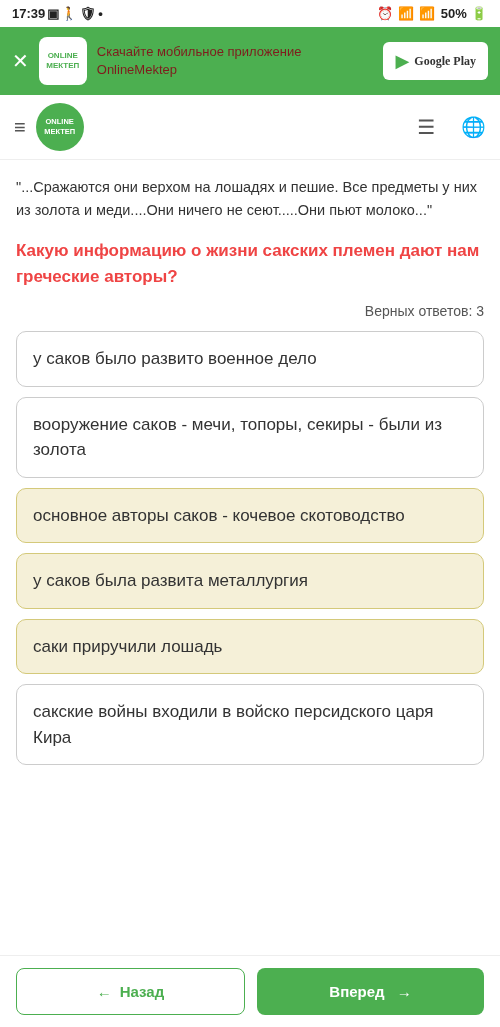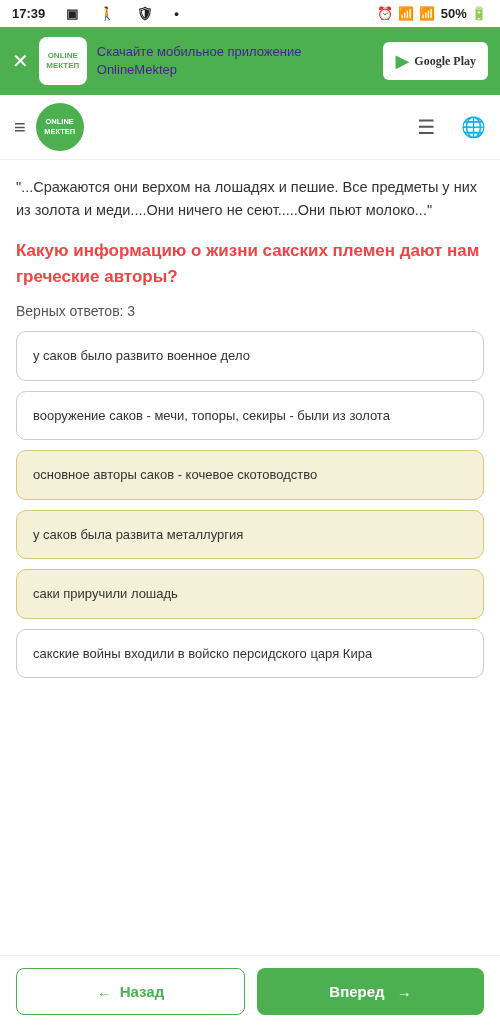--- a/index.html
+++ b/index.html
@@ -16,21 +16,21 @@
     
     .status-bar {
       background: #fff;
       display: flex;
       justify-content: space-between;
       align-items: center;
       padding: 6px 12px;
       font-size: 13px;
       font-weight: bold;
     }
-    .status-left { display: flex; align-items: center; gap: 21px; }
+    .status-left { display: flex; align-items: center; gap: 2px; }
     .status-right { display: flex; align-items: center; gap: 5px; font-size: 13px; }
 
     
     .banner {
       background: #4CAF50;
       display: flex;
       align-items: center;
       padding: 10px 12px;
       gap: 10px;
     }
@@ -53,21 +53,21 @@
     }
     .banner-logo-text {
       font-size: 8px;
       font-weight: bold;
       color: #4CAF50;
       text-align: center;
       line-height: 1.2;
     }
     .banner-text {
       flex: 1;
-      color: #4c1d95;
+      color: #7f1d1d;
       font-size: 13px;
       line-height: 1.4;
     }
     .banner-play {
       background: #fff;
       border-radius: 6px;
       padding: 8px 12px;
       display: flex;
       align-items: center;
       gap: 5px;
@@ -144,29 +144,30 @@
       font-size: 17px;
       font-weight: bold;
       color: #ef4444;
       line-height: 1.5;
       margin-bottom: 14px;
     }
     .answers-label {
       font-size: 14px;
       color: #555;
       margin-bottom: 12px;
+      text-align: right;
     }
 
     
     .answer-option {
       border: 1.5px solid #ccc;
       border-radius: 10px;
       padding: 14px 16px;
       margin-bottom: 10px;
-      font-size: 13px;
+      font-size: 17px;
       color: #333;
       line-height: 1.5;
       cursor: pointer;
       background: #fff;
     }
     .answer-option.selected {
       background: #f5f0d8;
       border-color: #d4c97a;
     }
 

